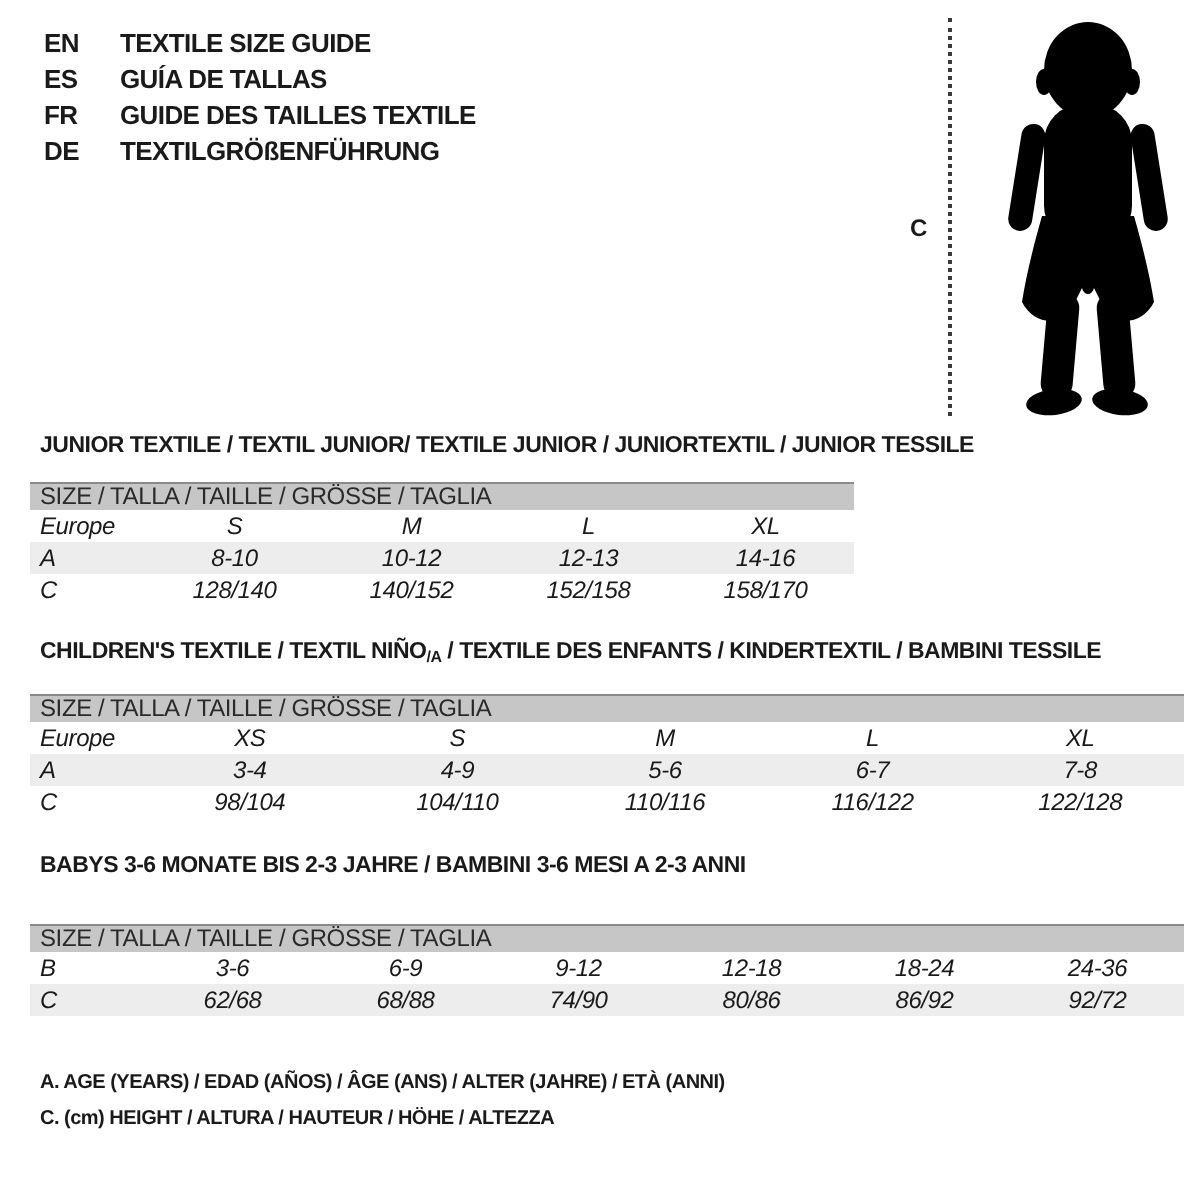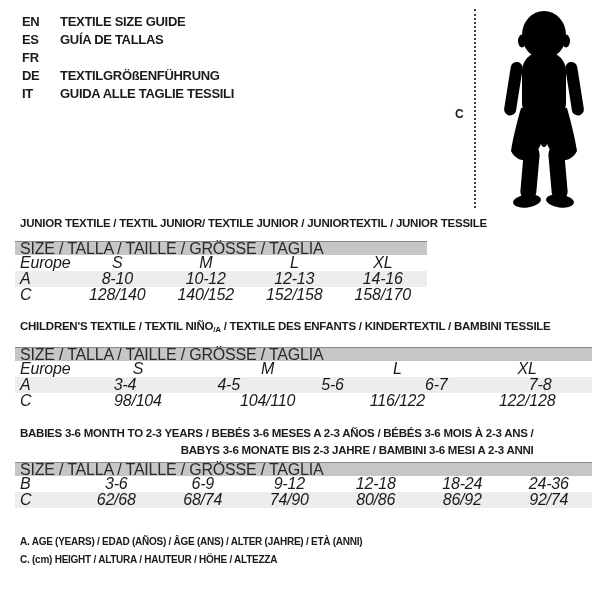--- a/index.html
+++ b/index.html
@@ -35,28 +35,28 @@
   .height-label {
     position: absolute; left: 455px; top: 107px;
     font-weight: bold; font-size: 12px;
   }
   .baby-svg { position: absolute; left: 486px; top: 8px; }
 
   
   .table-title {
     position: absolute; left: 20px;
     font-weight: bold; font-size: 11.5px; line-height: 17px;
-    letter-spacing: -0.25px; white-space: nowrap; text-align: right;
+    letter-spacing: -0.25px; white-space: nowrap;
   }
   .table-title .sub { font-size: 8px; position: relative; top: 2px; }
 
   
   .size-table {
     position: absolute; left: 15px;
-    font-size: 16px; letter-spacing: -0.2px;
+    font-size: 12px; letter-spacing: -0.2px;
   }
   .size-bar {
     height: 14px; line-height: 13px;
     background: var(--bar-bg);
     border-top: 1px solid var(--bar-border);
     padding-left: 5px; color: #2a2a2a;
   }
   .trow { display: flex; height: 16px; line-height: 16px; font-style: italic; }
   .trow.shaded { background: var(--shade); }
   .cell-label { width: 58px; padding-left: 5px; }
@@ -78,28 +78,25 @@
     <div class="lang-row">
       <span class="lang-code">EN</span>
       <span>TEXTILE SIZE GUIDE</span>
     </div>
     <div class="lang-row">
       <span class="lang-code">ES</span>
       <span>GUÍA DE TALLAS</span>
     </div>
     <div class="lang-row">
       <span class="lang-code">FR</span>
+      <span>GUIDE DES TAILLES TEXTILE</span>
     </div>
     <div class="lang-row">
       <span class="lang-code">DE</span>
       <span>TEXTILGRÖßENFÜHRUNG</span>
-    </div>
-    <div class="lang-row">
-      <span class="lang-code">IT</span>
-      <span>GUIDA ALLE TAGLIE TESSILI</span>
     </div>
   </div>
 
   <span class="height-label">C</span>
   <div class="measure-line"></div>
   <svg class="baby-svg" width="112" height="202" viewBox="0 0 112 202" xmlns="http://www.w3.org/2000/svg">
     <g fill="#000000">
       <ellipse cx="58" cy="27" rx="22" ry="24"></ellipse>
       <ellipse cx="36" cy="33" rx="4" ry="6.5"></ellipse>
       <ellipse cx="80" cy="33" rx="4" ry="6.5"></ellipse>
@@ -142,65 +139,66 @@
       </div>
     </div>
 
   <div class="table-title" style="top:318px">
       <div><span>CHILDREN'S TEXTILE / TEXTIL NIÑO</span><span class="sub">/A</span><span> / TEXTILE DES ENFANTS / KINDERTEXTIL / BAMBINI TESSILE</span></div>
     </div>
   <div class="size-table" style="top:347px;width:577px">
       <div class="size-bar">SIZE / TALLA / TAILLE / GRÖSSE / TAGLIA</div>
       <div class="trow">
         <div class="cell-label">Europe</div>
+        <div class="cell-val">XS</div>
         <div class="cell-val">S</div>
         <div class="cell-val">M</div>
         <div class="cell-val">L</div>
         <div class="cell-val">XL</div>
       </div>
       <div class="trow shaded">
         <div class="cell-label">A</div>
         <div class="cell-val">3-4</div>
-        <div class="cell-val">4-5</div>
+        <div class="cell-val">4-9</div>
         <div class="cell-val">5-6</div>
         <div class="cell-val">6-7</div>
         <div class="cell-val">7-8</div>
       </div>
       <div class="trow">
         <div class="cell-label">C</div>
         <div class="cell-val">98/104</div>
         <div class="cell-val">104/110</div>
+        <div class="cell-val">110/116</div>
         <div class="cell-val">116/122</div>
         <div class="cell-val">122/128</div>
       </div>
     </div>
 
   <div class="table-title" style="top:425px">
-      <div><span>BABIES 3-6 MONTH TO 2-3 YEARS / BEBÉS 3-6 MESES A 2-3 AÑOS / BÉBÉS 3-6 MOIS À 2-3 ANS /</span></div>
       <div><span>BABYS 3-6 MONATE BIS 2-3 JAHRE / BAMBINI 3-6 MESI A 2-3 ANNI</span></div>
     </div>
   <div class="size-table" style="top:462px;width:577px">
       <div class="size-bar">SIZE / TALLA / TAILLE / GRÖSSE / TAGLIA</div>
       <div class="trow">
         <div class="cell-label">B</div>
         <div class="cell-val">3-6</div>
         <div class="cell-val">6-9</div>
         <div class="cell-val">9-12</div>
         <div class="cell-val">12-18</div>
         <div class="cell-val">18-24</div>
         <div class="cell-val">24-36</div>
       </div>
       <div class="trow shaded">
         <div class="cell-label">C</div>
         <div class="cell-val">62/68</div>
-        <div class="cell-val">68/74</div>
+        <div class="cell-val">68/88</div>
         <div class="cell-val">74/90</div>
         <div class="cell-val">80/86</div>
         <div class="cell-val">86/92</div>
-        <div class="cell-val">92/74</div>
+        <div class="cell-val">92/72</div>
       </div>
     </div>
 
   <div class="footnotes">
     <div>A. AGE (YEARS) / EDAD (AÑOS) / ÂGE (ANS) / ALTER (JAHRE) / ETÀ (ANNI)</div>
     <div>C. (cm) HEIGHT / ALTURA / HAUTEUR / HÖHE / ALTEZZA</div>
   </div>
 
 </div>
 

